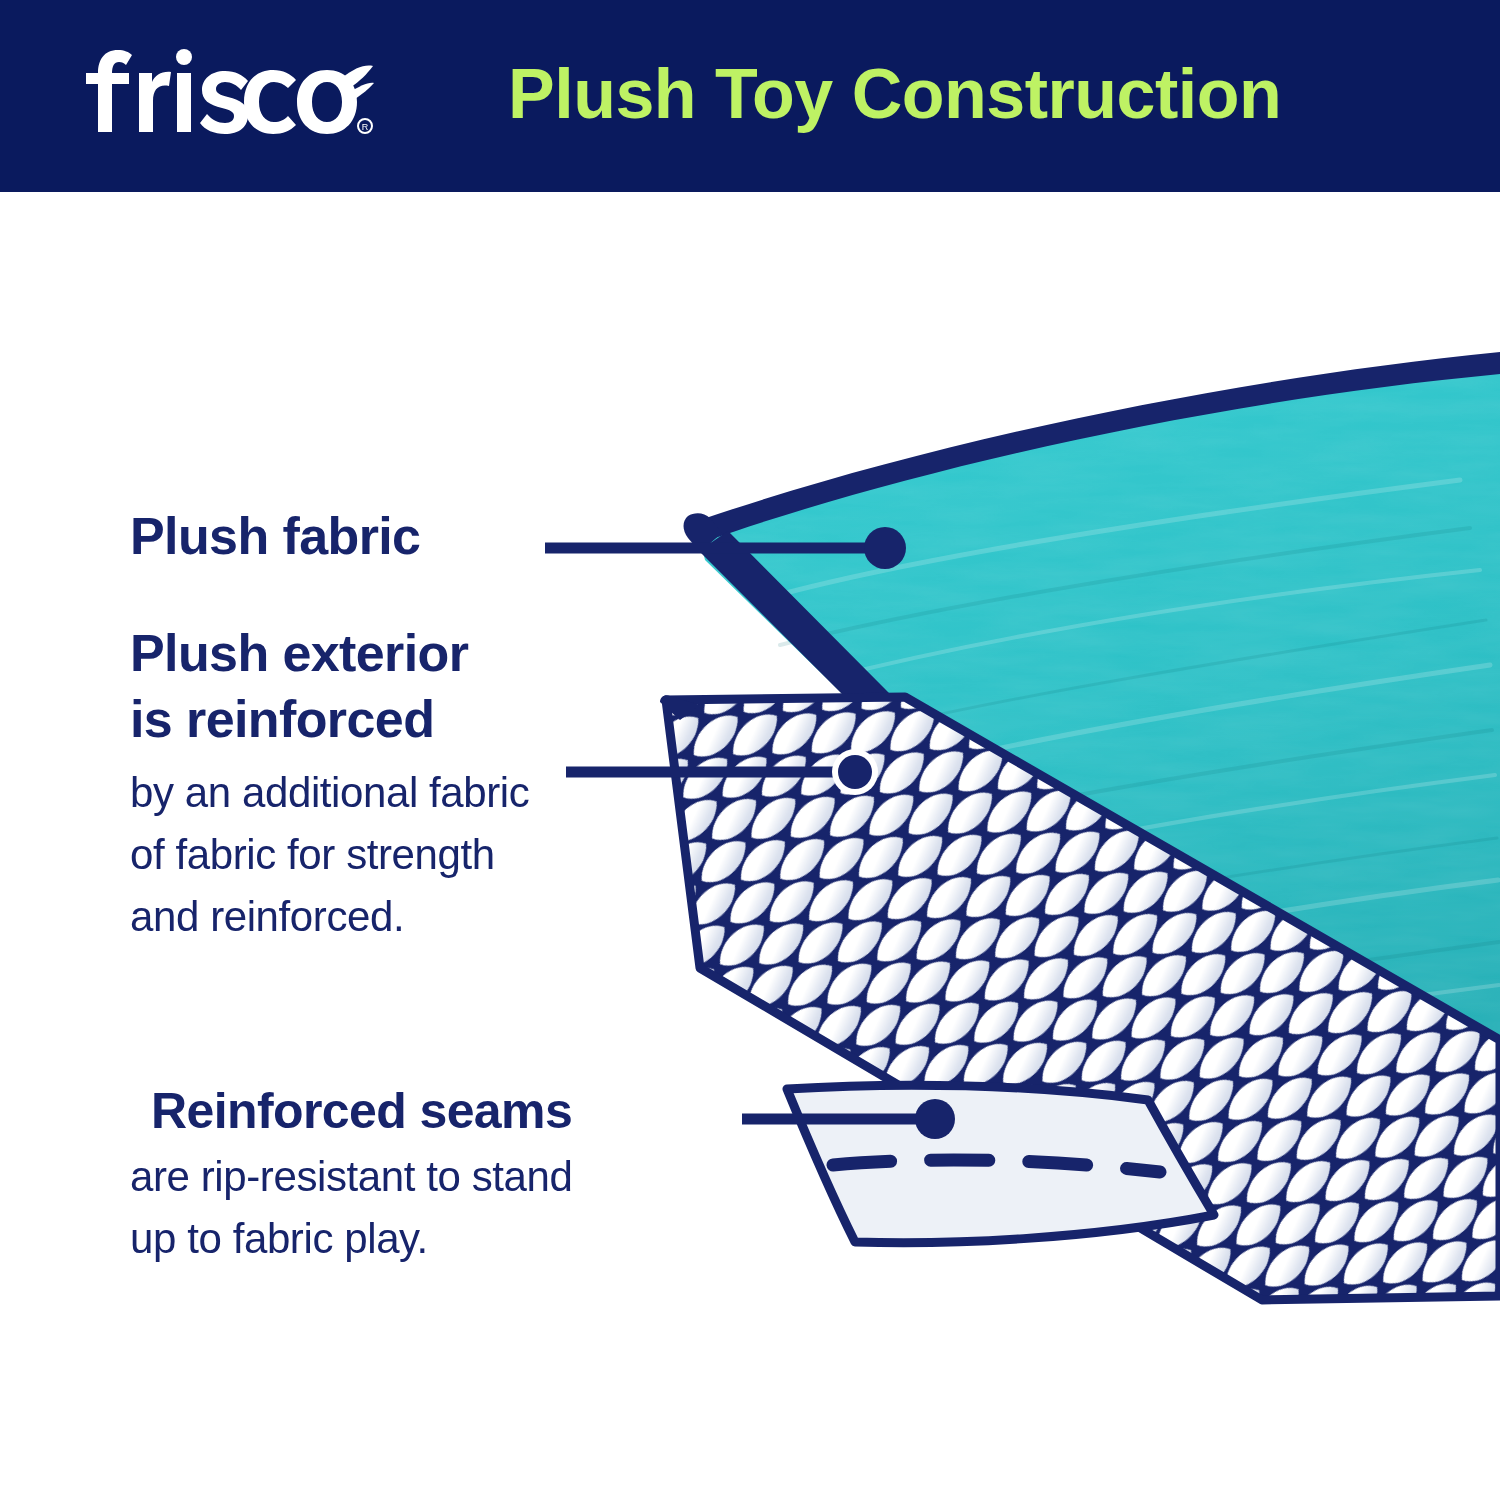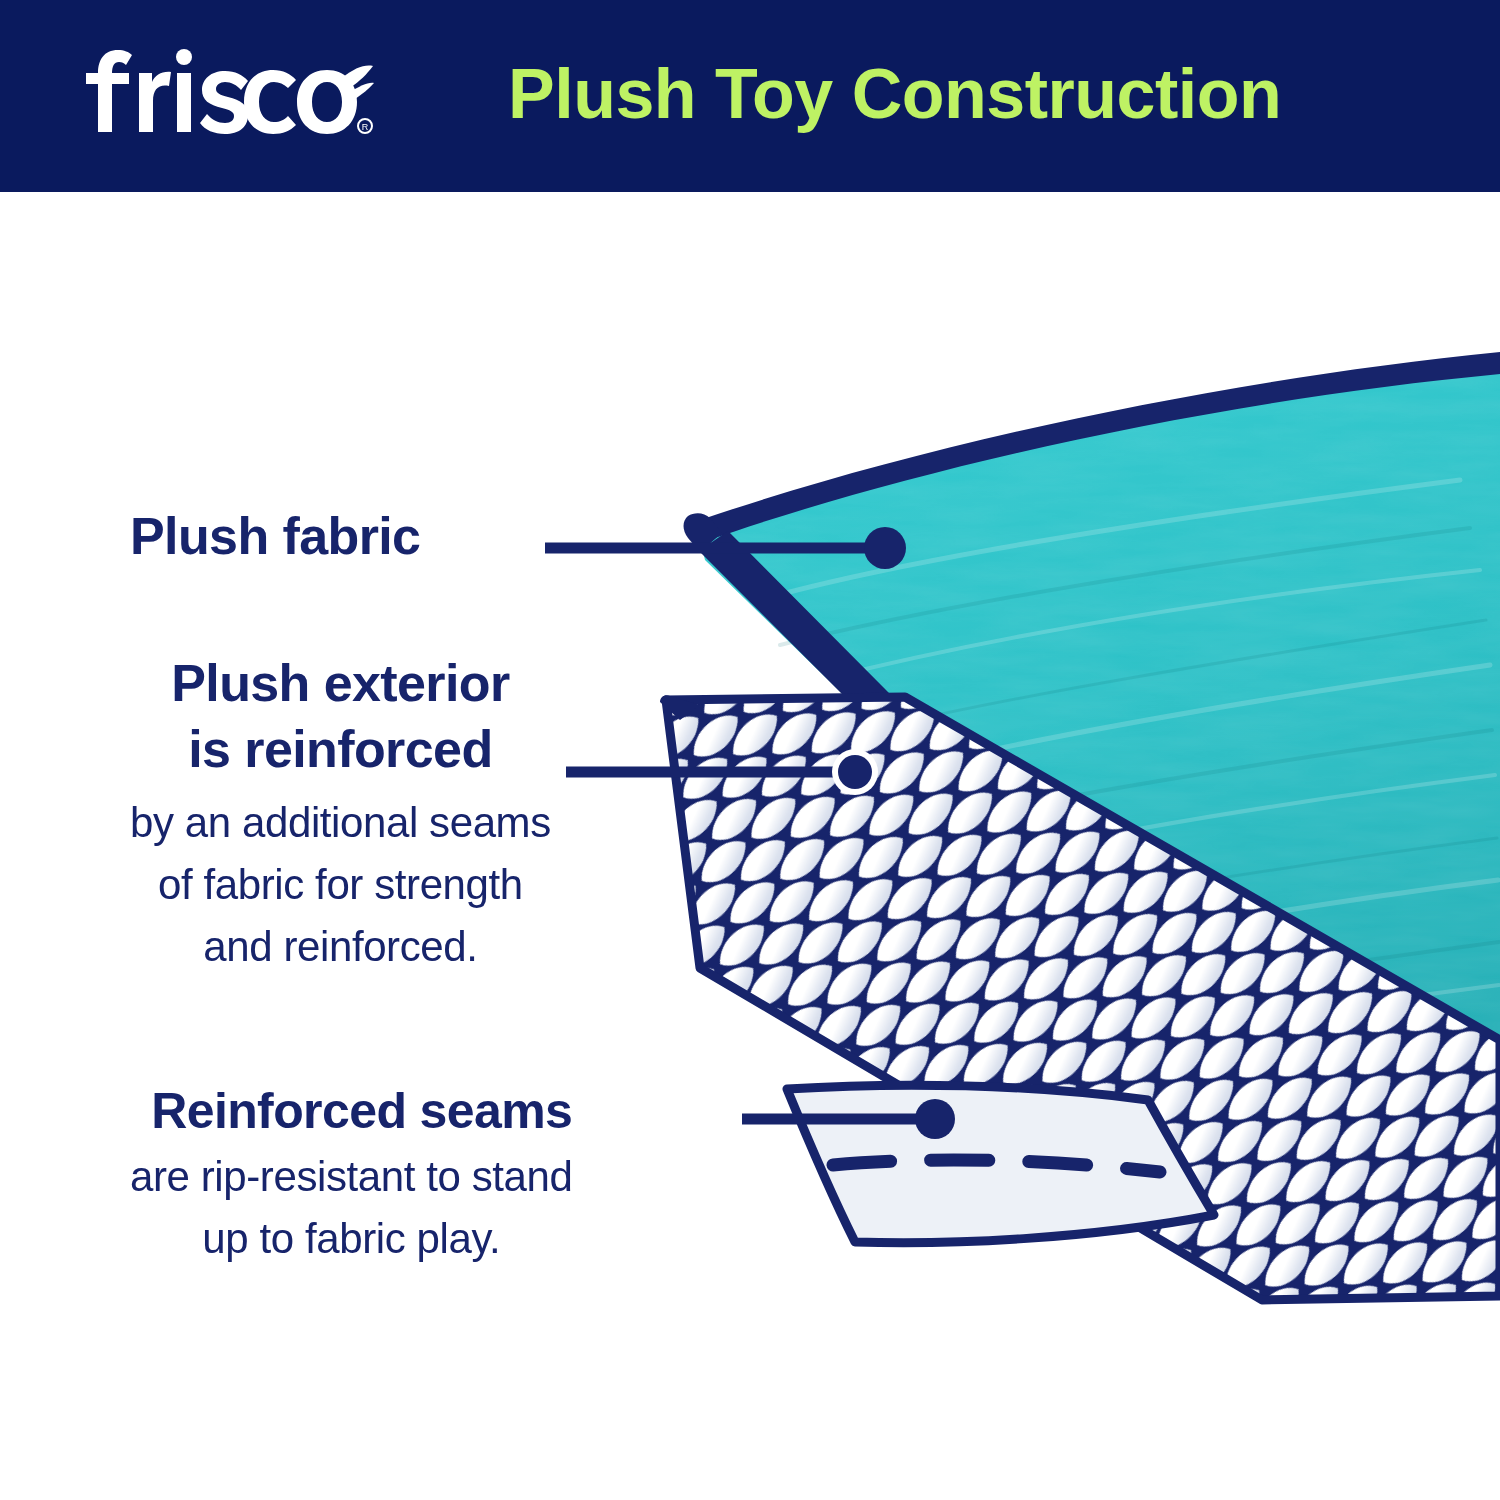--- a/index.html
+++ b/index.html
@@ -28,40 +28,40 @@
     font-family:"Liberation Sans", sans-serif;
     font-weight:bold;
     font-size:70px;
     line-height:96px;
     letter-spacing:-0.5px;
     color:#bef264;
     white-space:nowrap;
   }
 
   
-  .labels{position:absolute;left:0;top:0;width:820px;height:1500px;text-align:center;}
+  .labels{position:absolute;left:0;top:0;width:820px;height:1500px;}
 
   .label-block{position:absolute;left:130px;}
   .lbl-head{
     font-family:"Liberation Sans", sans-serif;
     font-weight:bold;
     color:#17246B;
     letter-spacing:-0.6px;
   }
   .lbl-body{
     font-family:"Liberation Sans", sans-serif;
     font-weight:normal;
     color:#17246B;
     letter-spacing:-0.4px;
   }
 
   #block-fabric{top:505px;}
   #block-fabric .lbl-head{font-size:52px;line-height:62px;}
 
-  #block-exterior{top:650px;}
+  #block-exterior{top:620px;}
   #block-exterior .lbl-head{font-size:52px;line-height:66px;}
   #block-exterior .lbl-body{font-size:42px;line-height:62px;margin-top:10px;}
 
   #block-seams{top:1080px;}
   #block-seams .lbl-head{font-size:50px;line-height:62px;margin-left:21px;}
   #block-seams .lbl-body{font-size:42px;line-height:62px;margin-top:4px;}
 
   
   .illus{position:absolute;left:0;top:0;width:1500px;height:1500px;pointer-events:none;}
   .illus svg{display:block;}
@@ -276,21 +276,21 @@
   <div class="labels">
 
     <div class="label-block" id="block-fabric">
       <div class="lbl-head">Plush fabric</div>
     </div>
 
     <div class="label-block" id="block-exterior">
       <div class="lbl-head">Plush exterior</div>
       <div class="lbl-head">is reinforced</div>
       <div class="lbl-body">
-        <div>by an additional seams</div>
+        <div>by an additional fabric</div>
         <div>of fabric for strength</div>
         <div>and reinforced.</div>
       </div>
     </div>
 
     <div class="label-block" id="block-seams">
       <div class="lbl-head">Reinforced seams</div>
       <div class="lbl-body">
         <div>are rip-resistant to stand</div>
         <div>up to fabric play.</div>

